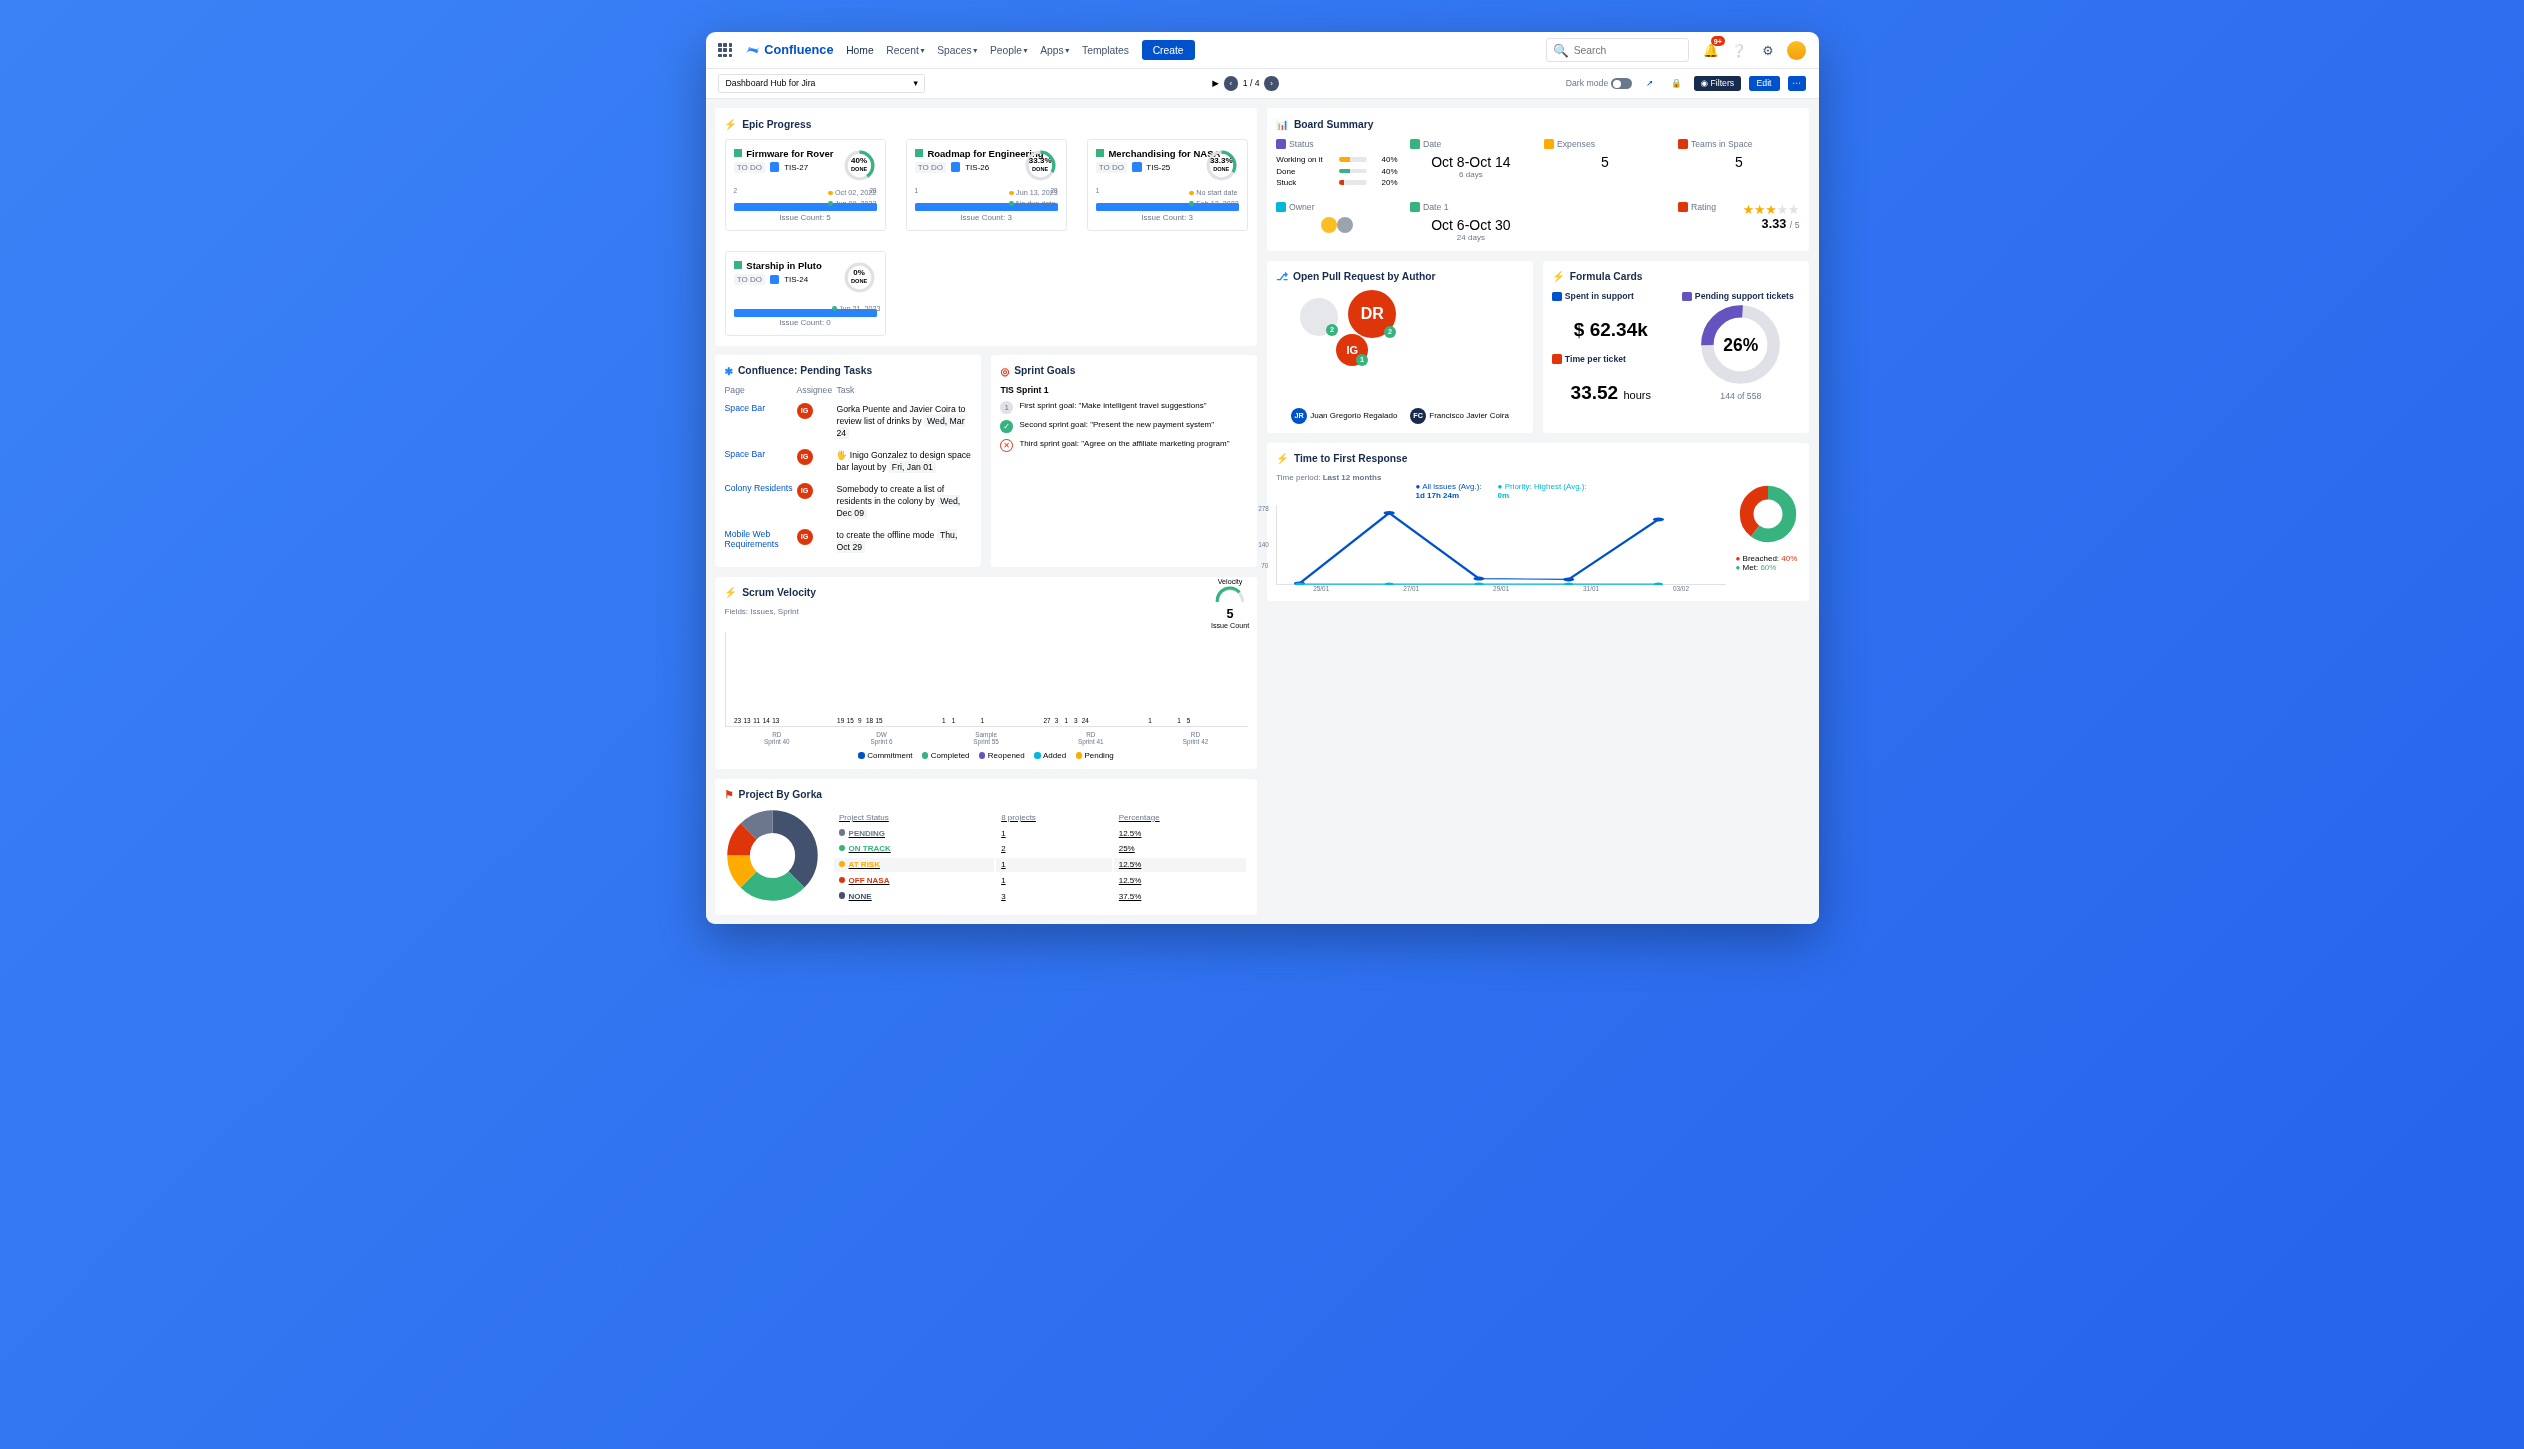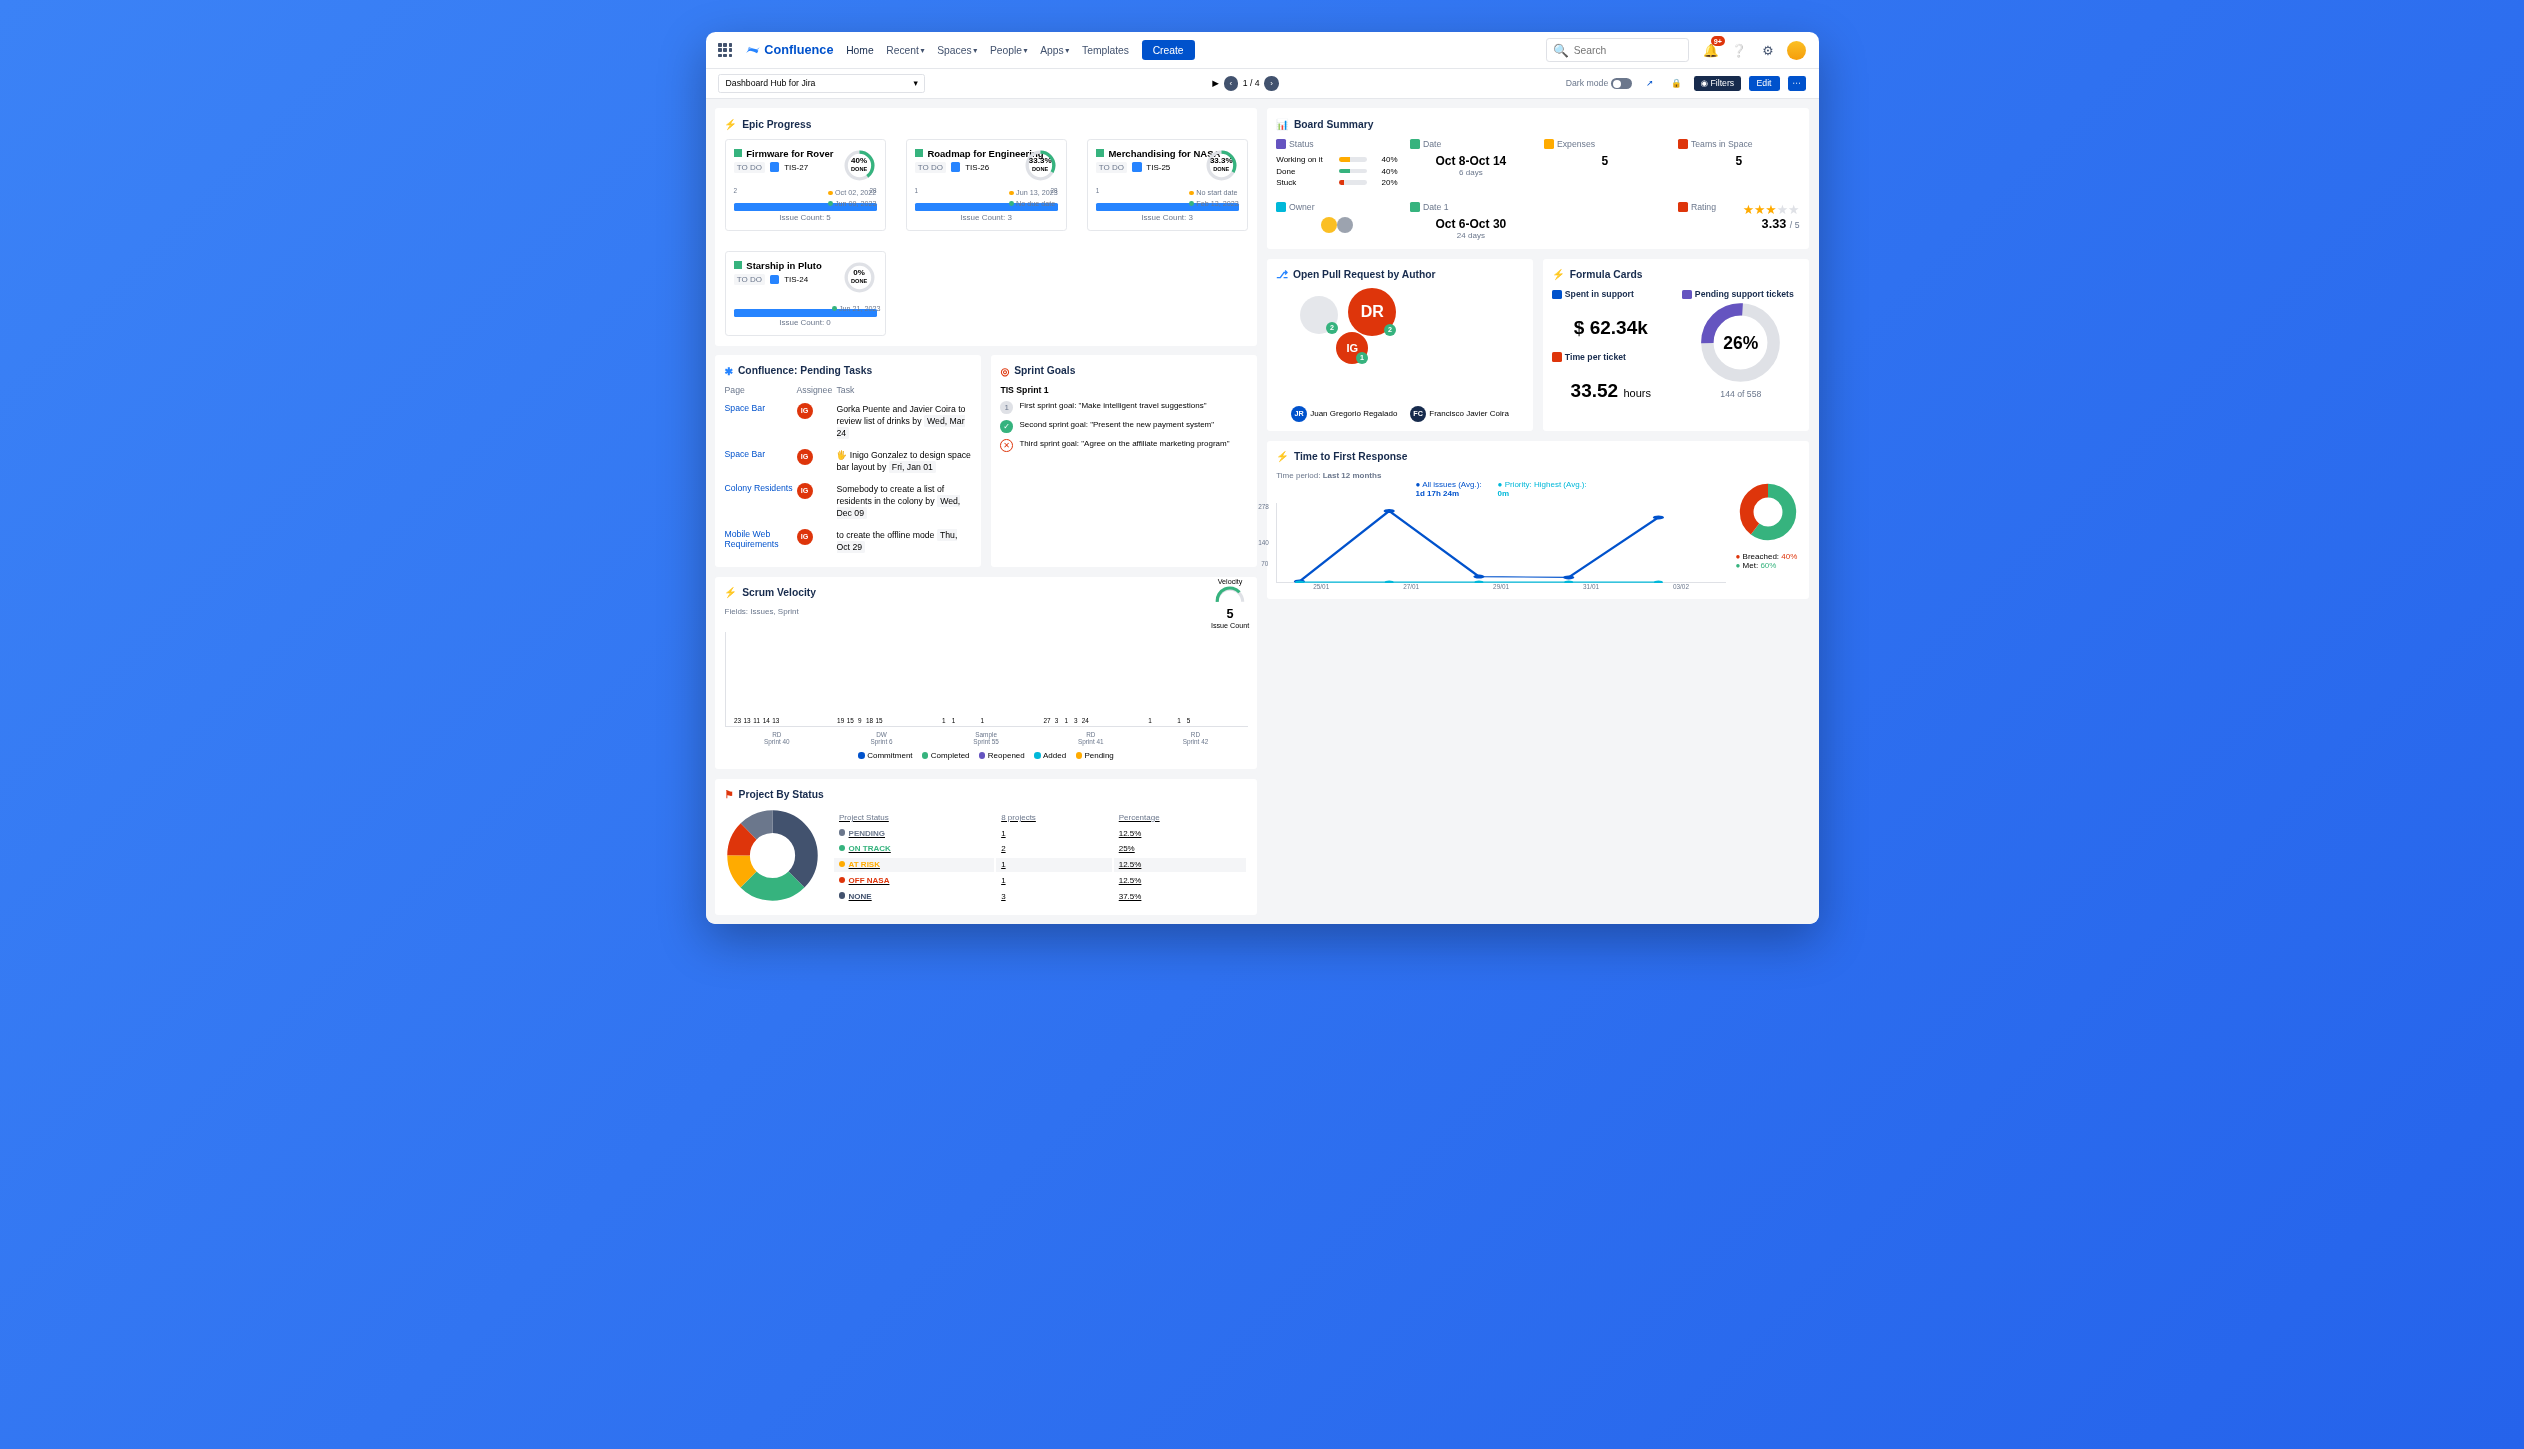--- a/index.html
+++ b/index.html
@@ -49,21 +49,21 @@
 .donut { position: absolute; right: 8px; top: 8px; width: 35px; height: 35px; }
 .donut-label { position: absolute; top: 50%; left: 50%; transform: translate(-50%,-50%); font-size: 8px; font-weight: 600; text-align: center; line-height: 1; }
 .epic-bar { height: 8px; background: #2684ff; border-radius: 1.6px; margin-top: 9.5px; position: relative; }
 .epic-dates { display: flex; justify-content: space-between; font-size: 7.2px; color: #6b778c; margin-top: 3.2px; }
 .epic-count { text-align: center; font-size: 8px; color: #6b778c; margin-top: 1.6px; }
 .date-dot { width: 4.8px; height: 4.8px; border-radius: 50%; display: inline-block; margin-right: 2.4px; }
 .summary-grid { display: grid; grid-template-columns: repeat(4,1fr); gap: 12.7px; }
 .summary-cell { }
 .summary-label { display: flex; align-items: center; gap: 3.2px; font-size: 8.7px; color: #6b778c; }
 .sq-ic { width: 9.5px; height: 9.5px; border-radius: 1.6px; }
-.summary-val { font-size: 12px; font-weight: 700; text-align: center; margin-top: 4.8px; }
+.summary-val { font-size: 14px; font-weight: 400; text-align: center; margin-top: 4.8px; }
 .summary-sub { font-size: 8px; color: #6b778c; text-align: center; }
 .status-bars { margin-top: 6.4px; }
 .status-row { display: flex; align-items: center; gap: 6.4px; font-size: 8px; margin-bottom: 2.4px; }
 .status-lbl { width: 56px; }
 .status-bar { flex: 1; height: 4.8px; background: #e5e7eb; border-radius: 2.4px; overflow: hidden; }
 .status-fill { height: 100%; }
 .status-pct { width: 24px; text-align: right; }
 .tasks-table { font-size: 8.7px; }
 .tasks-head { display: grid; grid-template-columns: 72px 40px 1fr; color: #6b778c; padding-bottom: 3.2px; }
 .task-row { display: grid; grid-template-columns: 72px 40px 1fr; padding: 4.8px 0; align-items: start; }
@@ -487,21 +487,21 @@
             <div class="vlegend-item"><span class="vlegend-dot" style="background:#36b37e"></span>Completed</div>
             <div class="vlegend-item"><span class="vlegend-dot" style="background:#6554c0"></span>Reopened</div>
             <div class="vlegend-item"><span class="vlegend-dot" style="background:#00b8d9"></span>Added</div>
             <div class="vlegend-item"><span class="vlegend-dot" style="background:#ffab00"></span>Pending</div>
           </div>
       </div>
 
       <div class="card">
         <div class="card-title">
             <span style="color:#de350b">⚑</span>
-            <span>Project By Status</span>
+            <span>Project By Gorka</span>
           </div>
         <div class="pstatus-row">
           <svg class="pstatus-chart" viewBox="0 0 42 42">
             <circle cx="21" cy="21" r="15" fill="none" stroke="#42526e" stroke-width="10" stroke-dasharray="35.3 58.9" stroke-dashoffset="23.5"></circle>
             <circle cx="21" cy="21" r="15" fill="none" stroke="#36b37e" stroke-width="10" stroke-dasharray="23.5 70.7" stroke-dashoffset="-11.8"></circle>
             <circle cx="21" cy="21" r="15" fill="none" stroke="#ffab00" stroke-width="10" stroke-dasharray="11.8 82.4" stroke-dashoffset="-35.3"></circle>
             <circle cx="21" cy="21" r="15" fill="none" stroke="#de350b" stroke-width="10" stroke-dasharray="11.8 82.4" stroke-dashoffset="-47.1"></circle>
             <circle cx="21" cy="21" r="15" fill="none" stroke="#6b778c" stroke-width="10" stroke-dasharray="11.8 82.4" stroke-dashoffset="-58.9"></circle>
           </svg>
           <table class="pstatus-table">

